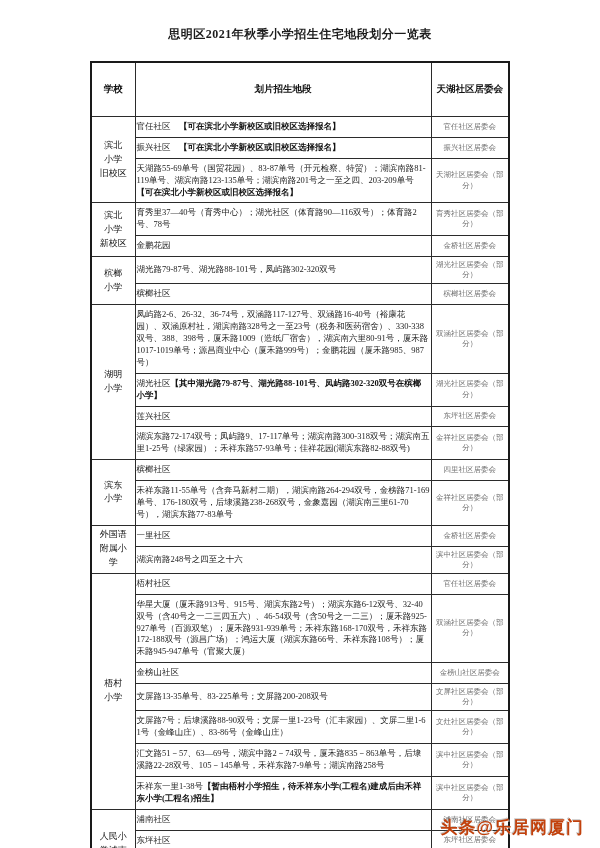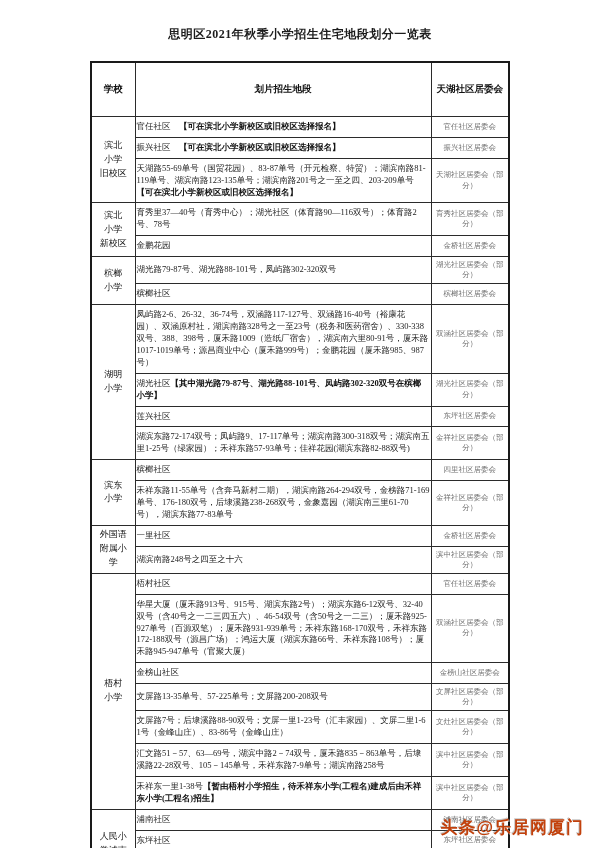--- a/index.html
+++ b/index.html
@@ -144,21 +144,21 @@
       </tr>
       <tr>
         <td class="area">华星大厦（厦禾路913号、915号、湖滨东路2号）；湖滨东路6-12双号、32-40双号（含40号之一二三四五六）、46-54双号（含50号之一二三）；厦禾路925-927单号（百源双笔）；厦禾路931-939单号；禾祥东路168-170双号，禾祥东路172-188双号（源昌广场）；鸿运大厦（湖滨东路66号、禾祥东路108号）；厦禾路945-947单号（官聚大厦）</td>
         <td class="committee">双涵社区居委会（部分）</td>
       </tr>
       <tr>
         <td class="area">金榜山社区</td>
         <td class="committee">金榜山社区居委会</td>
       </tr>
       <tr>
-        <td class="area">文屏路13-35单号、57-225单号；文屏路200-208双号</td>
+        <td class="area">文屏路13-35单号、83-225单号；文屏路200-208双号</td>
         <td class="committee">文屏社区居委会（部分）</td>
       </tr>
       <tr>
         <td class="area">文屏路7号；后埭溪路88-90双号；文屏一里1-23号（汇丰家园）、文屏二里1-61号（金峰山庄）、83-86号（金峰山庄）</td>
         <td class="committee">文灶社区居委会（部分）</td>
       </tr>
       <tr>
         <td class="area">汇文路51－57、63—69号，湖滨中路2－74双号，厦禾路835－863单号，后埭溪路22-28双号、105－145单号，禾祥东路7-9单号；湖滨南路258号</td>
         <td class="committee">滨中社区居委会（部分）</td>
       </tr>

